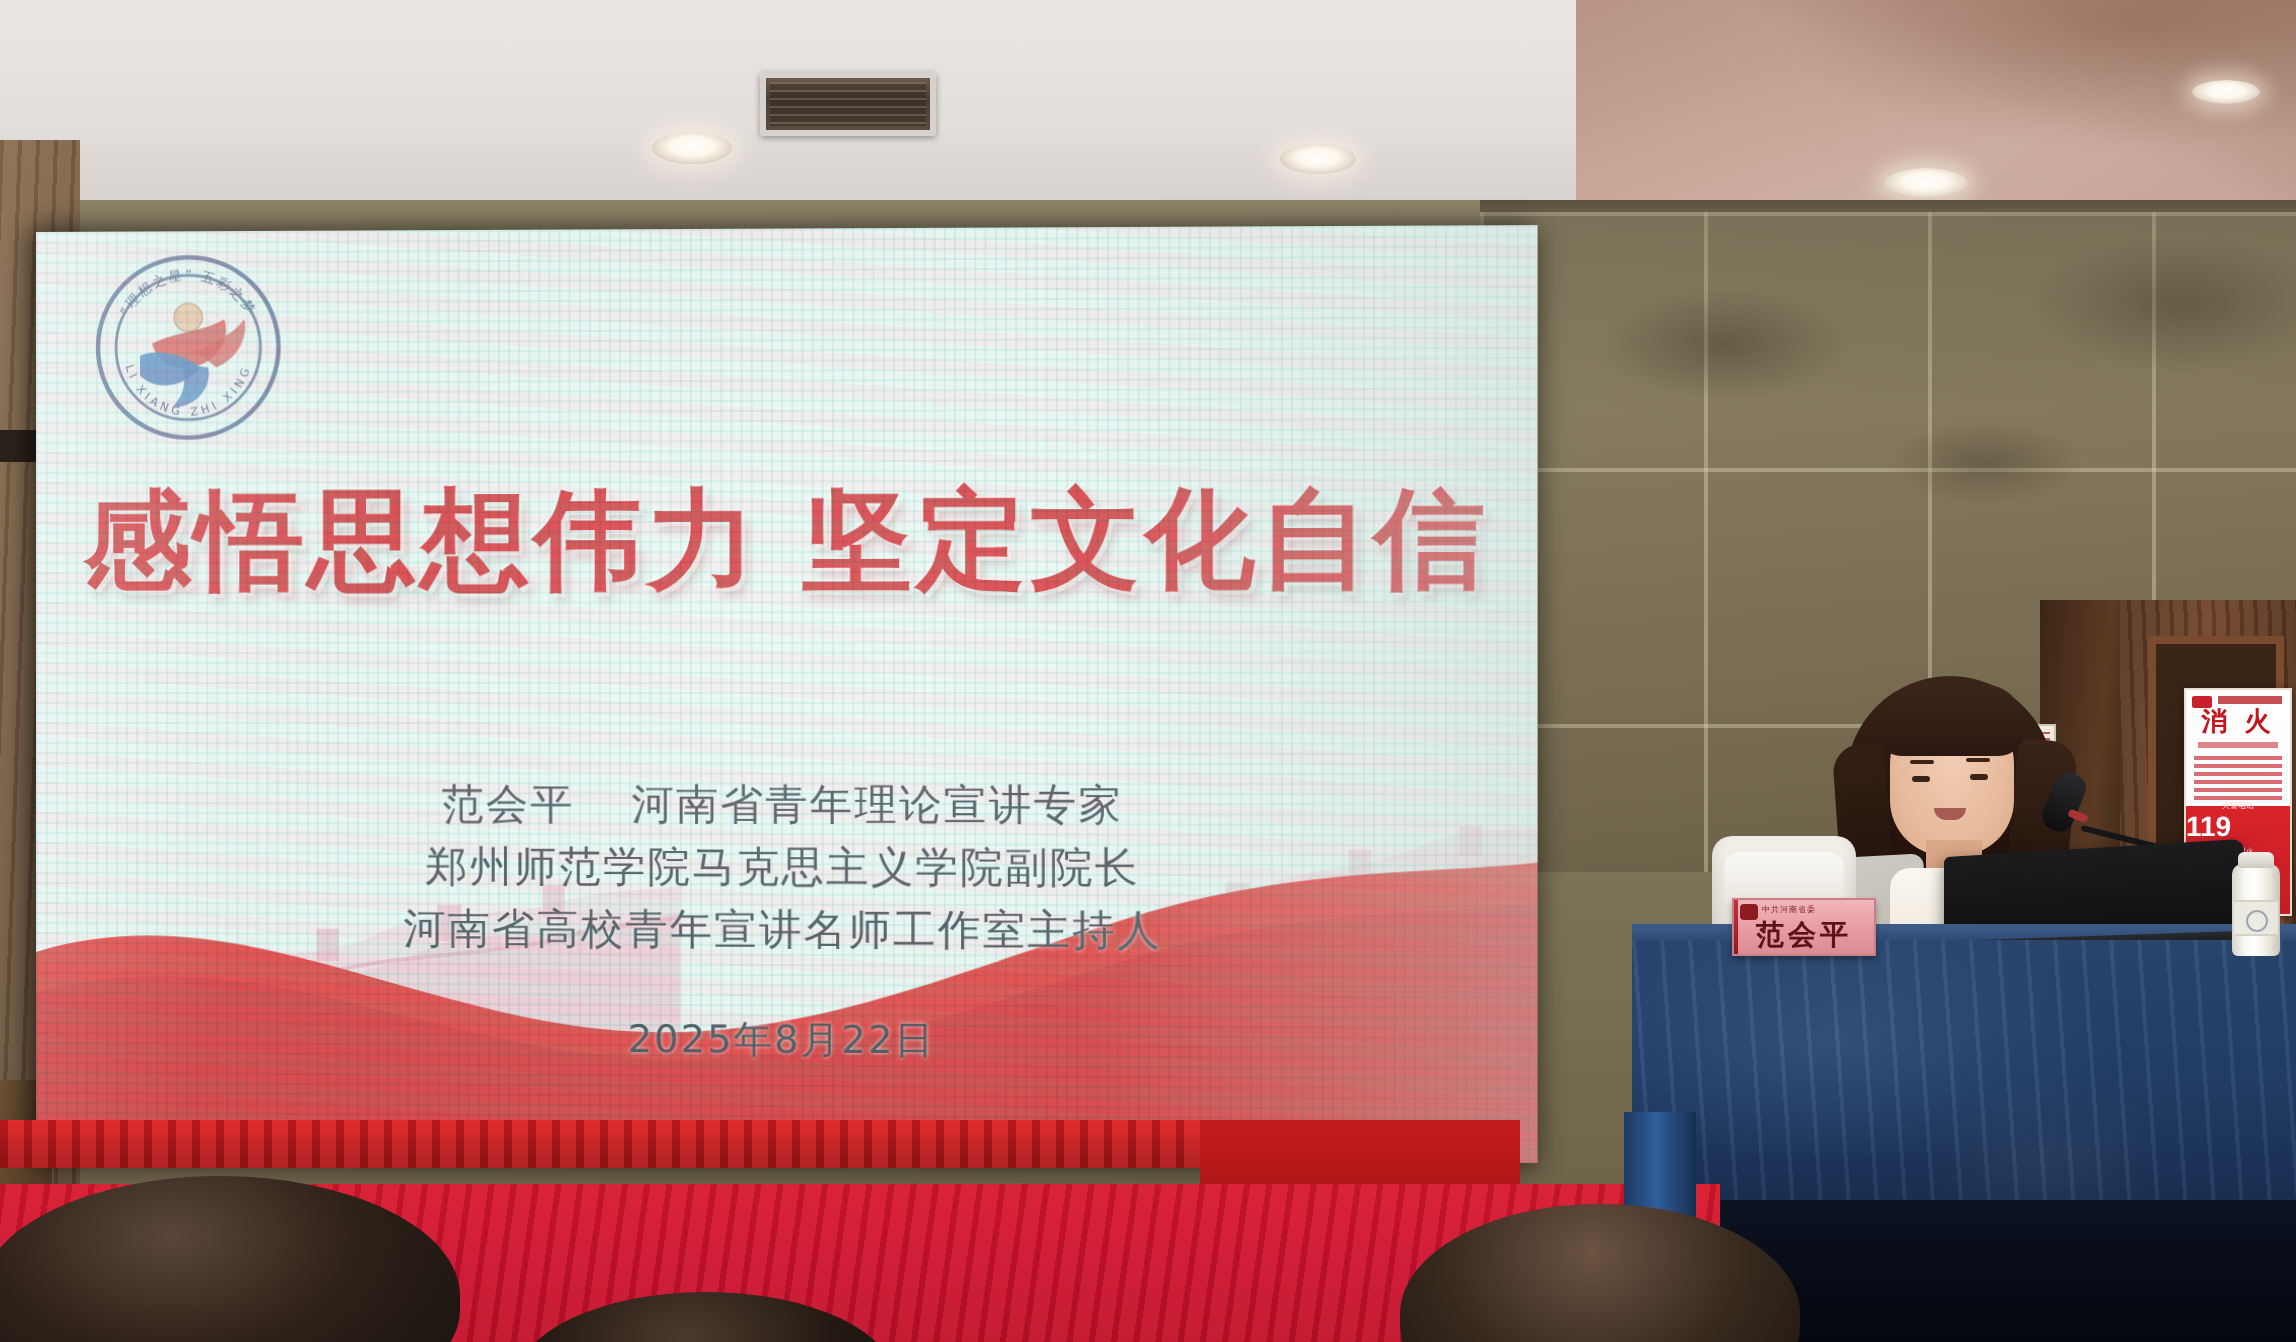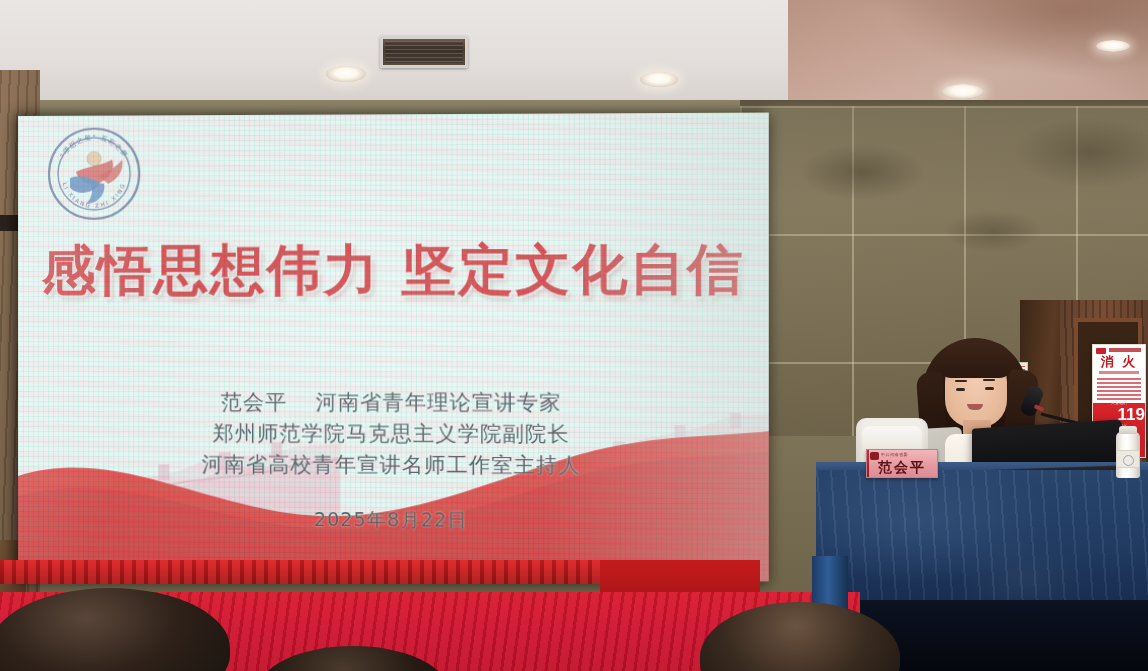--- a/index.html
+++ b/index.html
@@ -111,22 +111,22 @@
     position:absolute;left:0;top:10px;width:100%;text-align:center;
     font-size:13px;font-weight:700;color:#c4161c;letter-spacing:2px;line-height:1;
     font-family:"DejaVu Sans",sans-serif;
   }
   .poster-sub{position:absolute;left:6px;top:26px;width:40px;height:3px;background:#c9202a;opacity:.55;}
   .poster-body{
     position:absolute;left:4px;top:33px;width:44px;height:22px;
     background:repeating-linear-gradient(to bottom, rgba(200,30,38,.65) 0 2px, rgba(255,255,255,0) 2px 4px);
   }
   .poster-119{
-    position:absolute;left:0;top:60px;width:100%;text-align:right;
-    color:#fff;font-size:17px;font-weight:700;letter-spacing:0;
+    position:absolute;left:0;top:60px;width:100%;text-align:left;
+    color:#fff;font-size:14px;font-weight:700;letter-spacing:0;
   }
   .poster-119-label{position:absolute;left:0;top:55px;width:100%;text-align:center;color:#ffdede;font-size:4px;}
   .poster-119-note{position:absolute;left:0;top:78px;width:100%;text-align:center;color:#ffd9d9;font-size:4px;}
 
   
   .notice{
     position:absolute;left:1006px;top:362px;width:20px;height:28px;
     background:linear-gradient(to bottom,#f2ece1,#ded5c6);
     border:1px solid #cfc4b2;
   }

